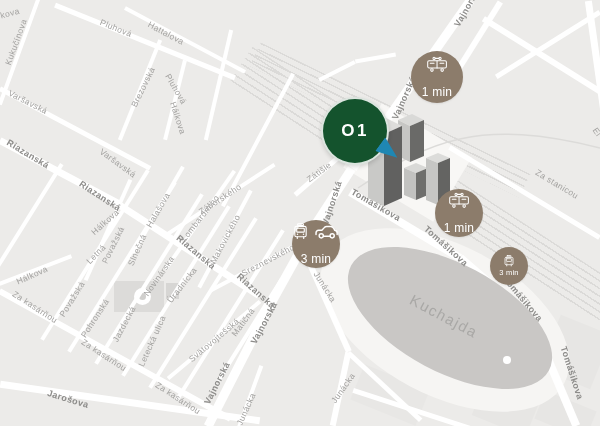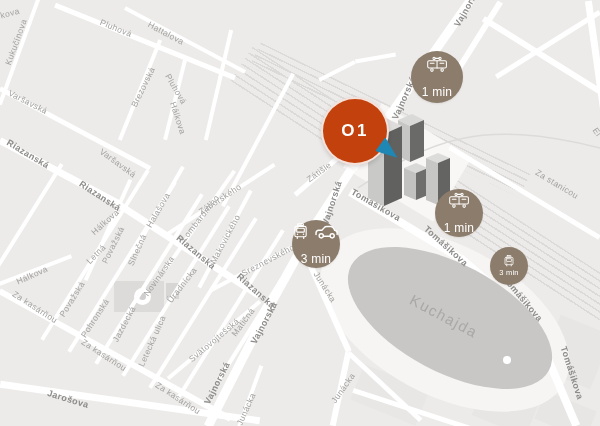--- a/index.html
+++ b/index.html
@@ -175,21 +175,21 @@
     <polygon points="26,22 44,14 44,86 26,94" fill="#616160"></polygon>
     <polygon points="46,56 58,51 70,56 58,61" fill="#d9d9d7"></polygon>
     <polygon points="46,56 58,61 58,88 46,83" fill="#c2c2c0"></polygon>
     <polygon points="58,61 70,56 70,83 58,88" fill="#6e6e6c"></polygon>
     <polygon points="68,46 80,41 92,46 80,51" fill="#dcdcda"></polygon>
     <polygon points="68,46 80,51 80,93 68,88" fill="#c6c6c4"></polygon>
     <polygon points="80,51 92,46 92,88 80,93" fill="#646462"></polygon>
   </svg>
 
   <div class="layer" id="projects">
-      <div class="bubble" style="left: 321px; top: 97px; background: #c2410c;">
+      <div class="bubble" style="left: 321px; top: 97px; background: #14532d;">
         <div class="tail right" style="background: rgb(31, 135, 179);"></div>
         <span>O1</span>
       </div>
     </div>
 
   <div class="layer" id="markers">
       <div class="marker big" style="left: 411px; top: 51px; width: 52px; height: 52px; background: rgb(140, 124, 107);">
         <div class="icons-row">
           <span class="ic">
             <svg viewBox="0 0 26 20" fill="none" stroke="#fff" stroke-width="1.2" stroke-linecap="round" stroke-linejoin="round">

